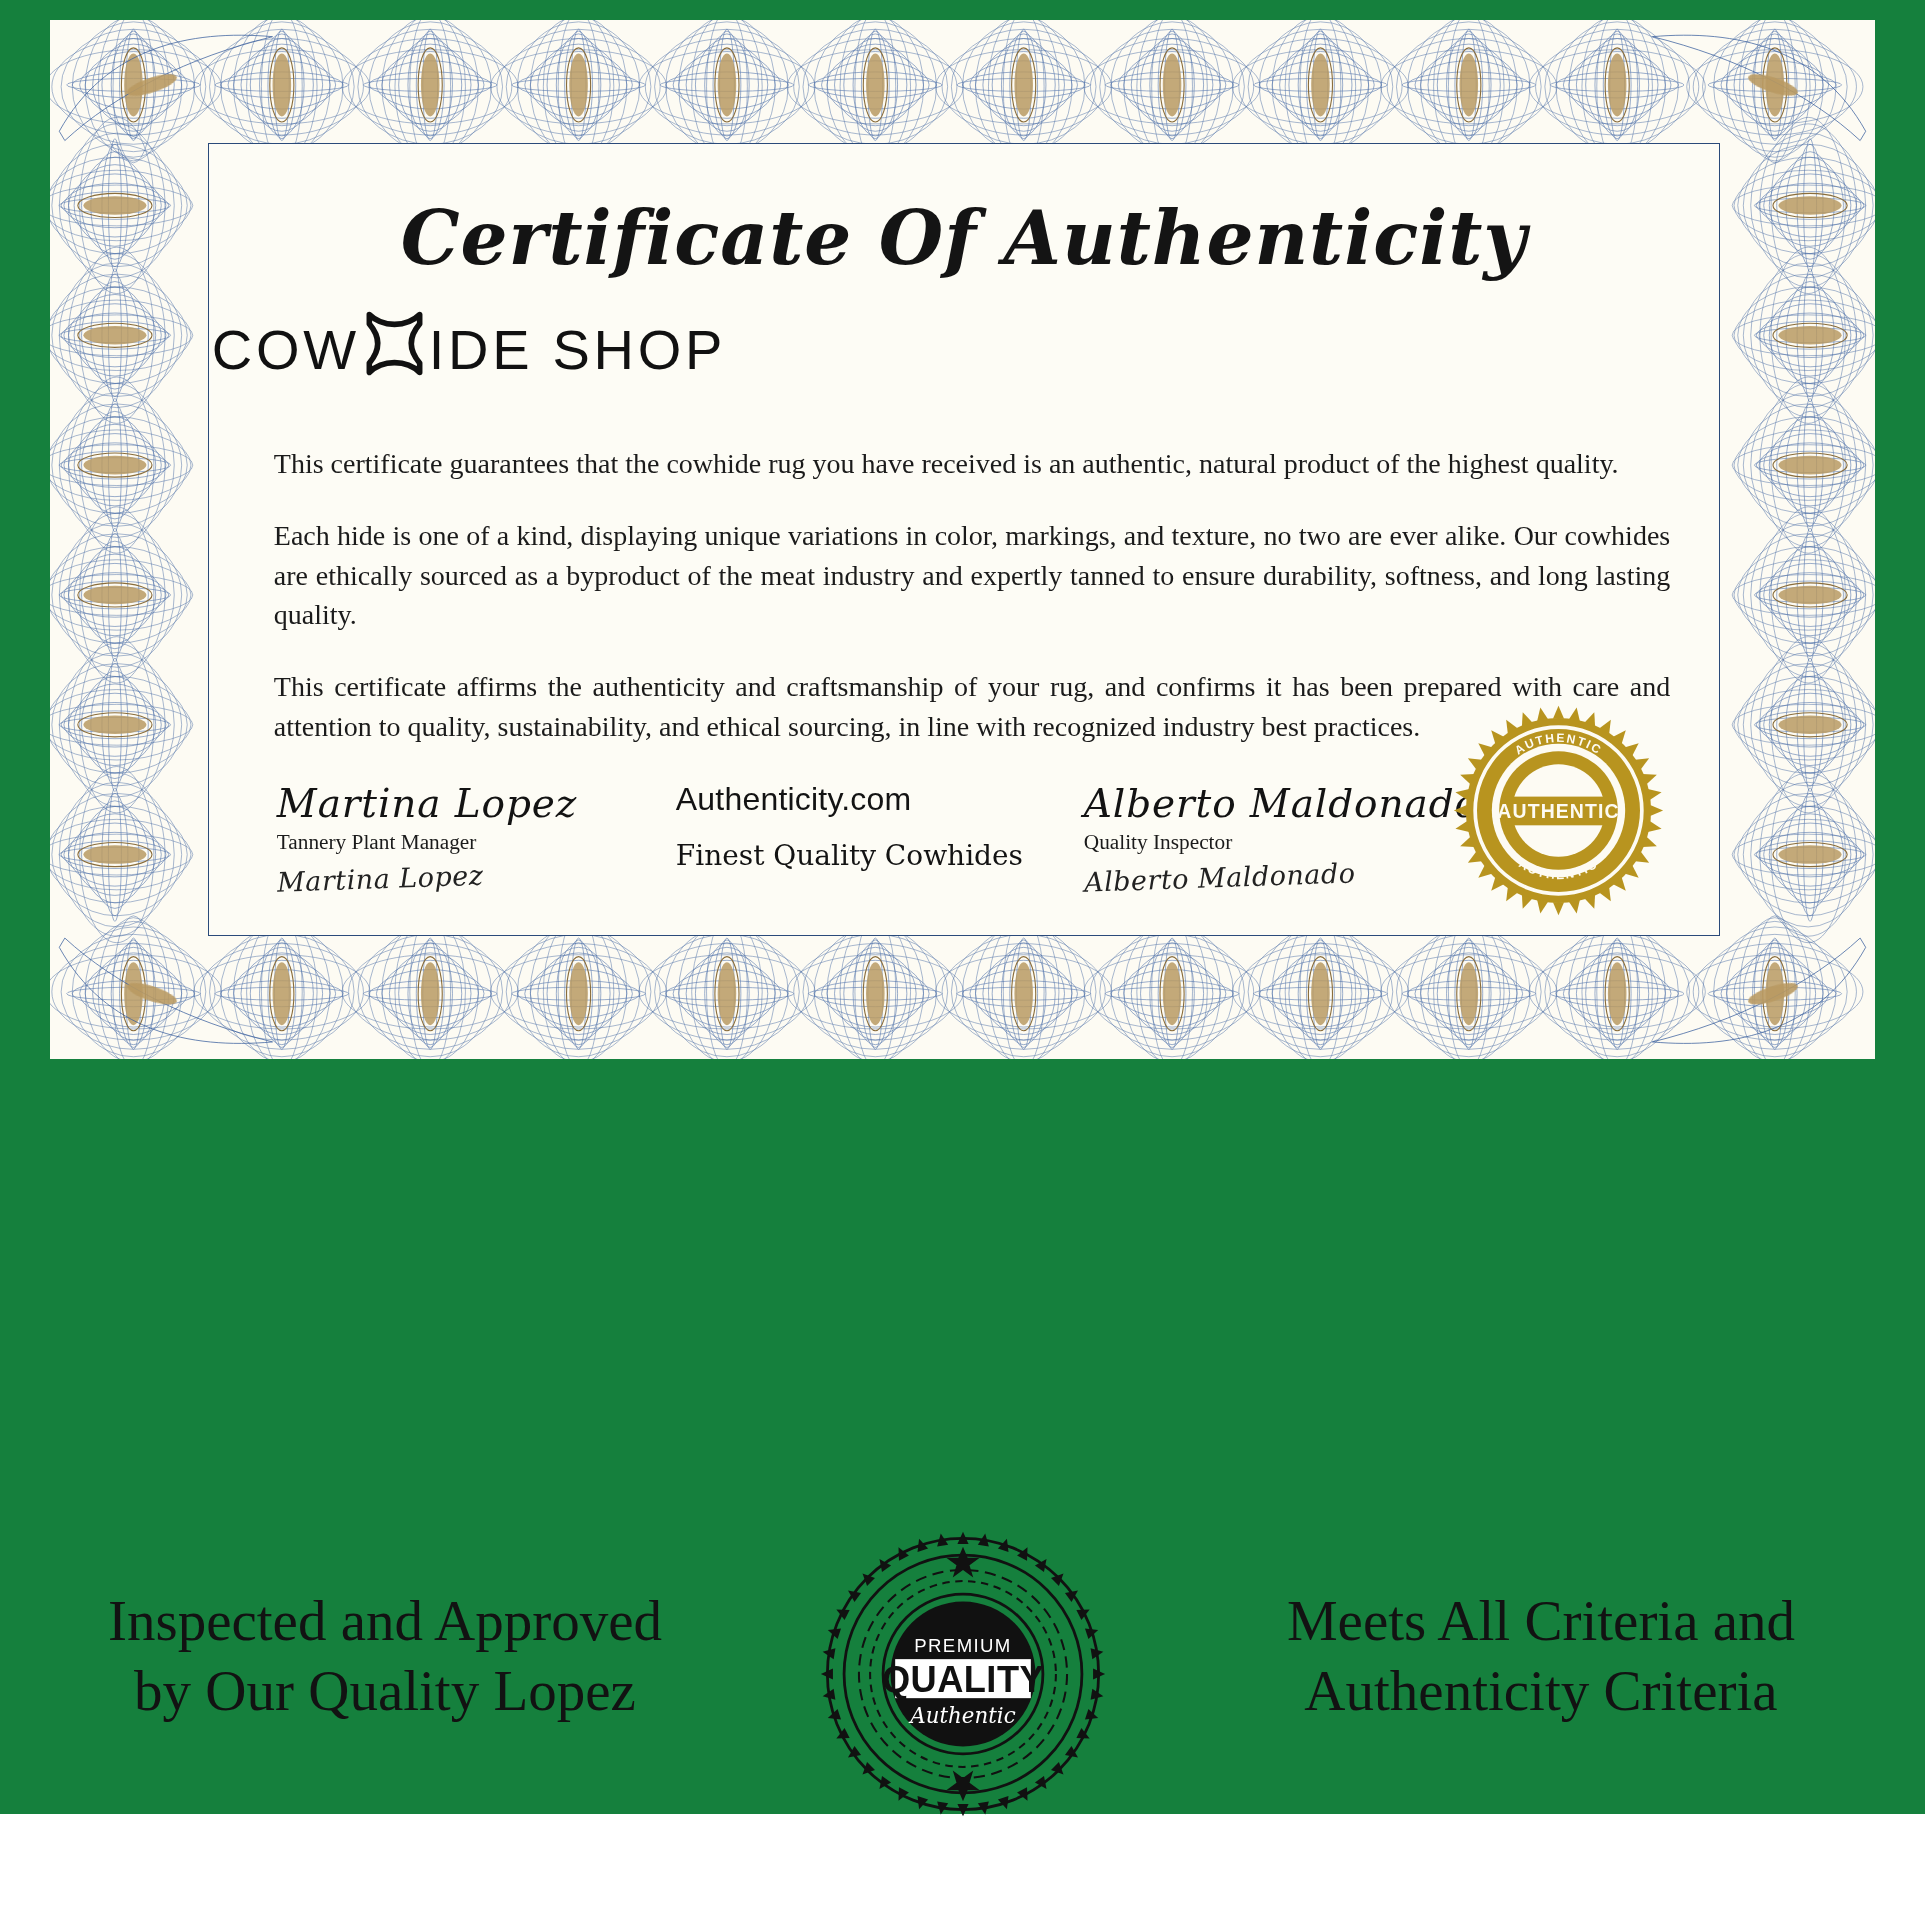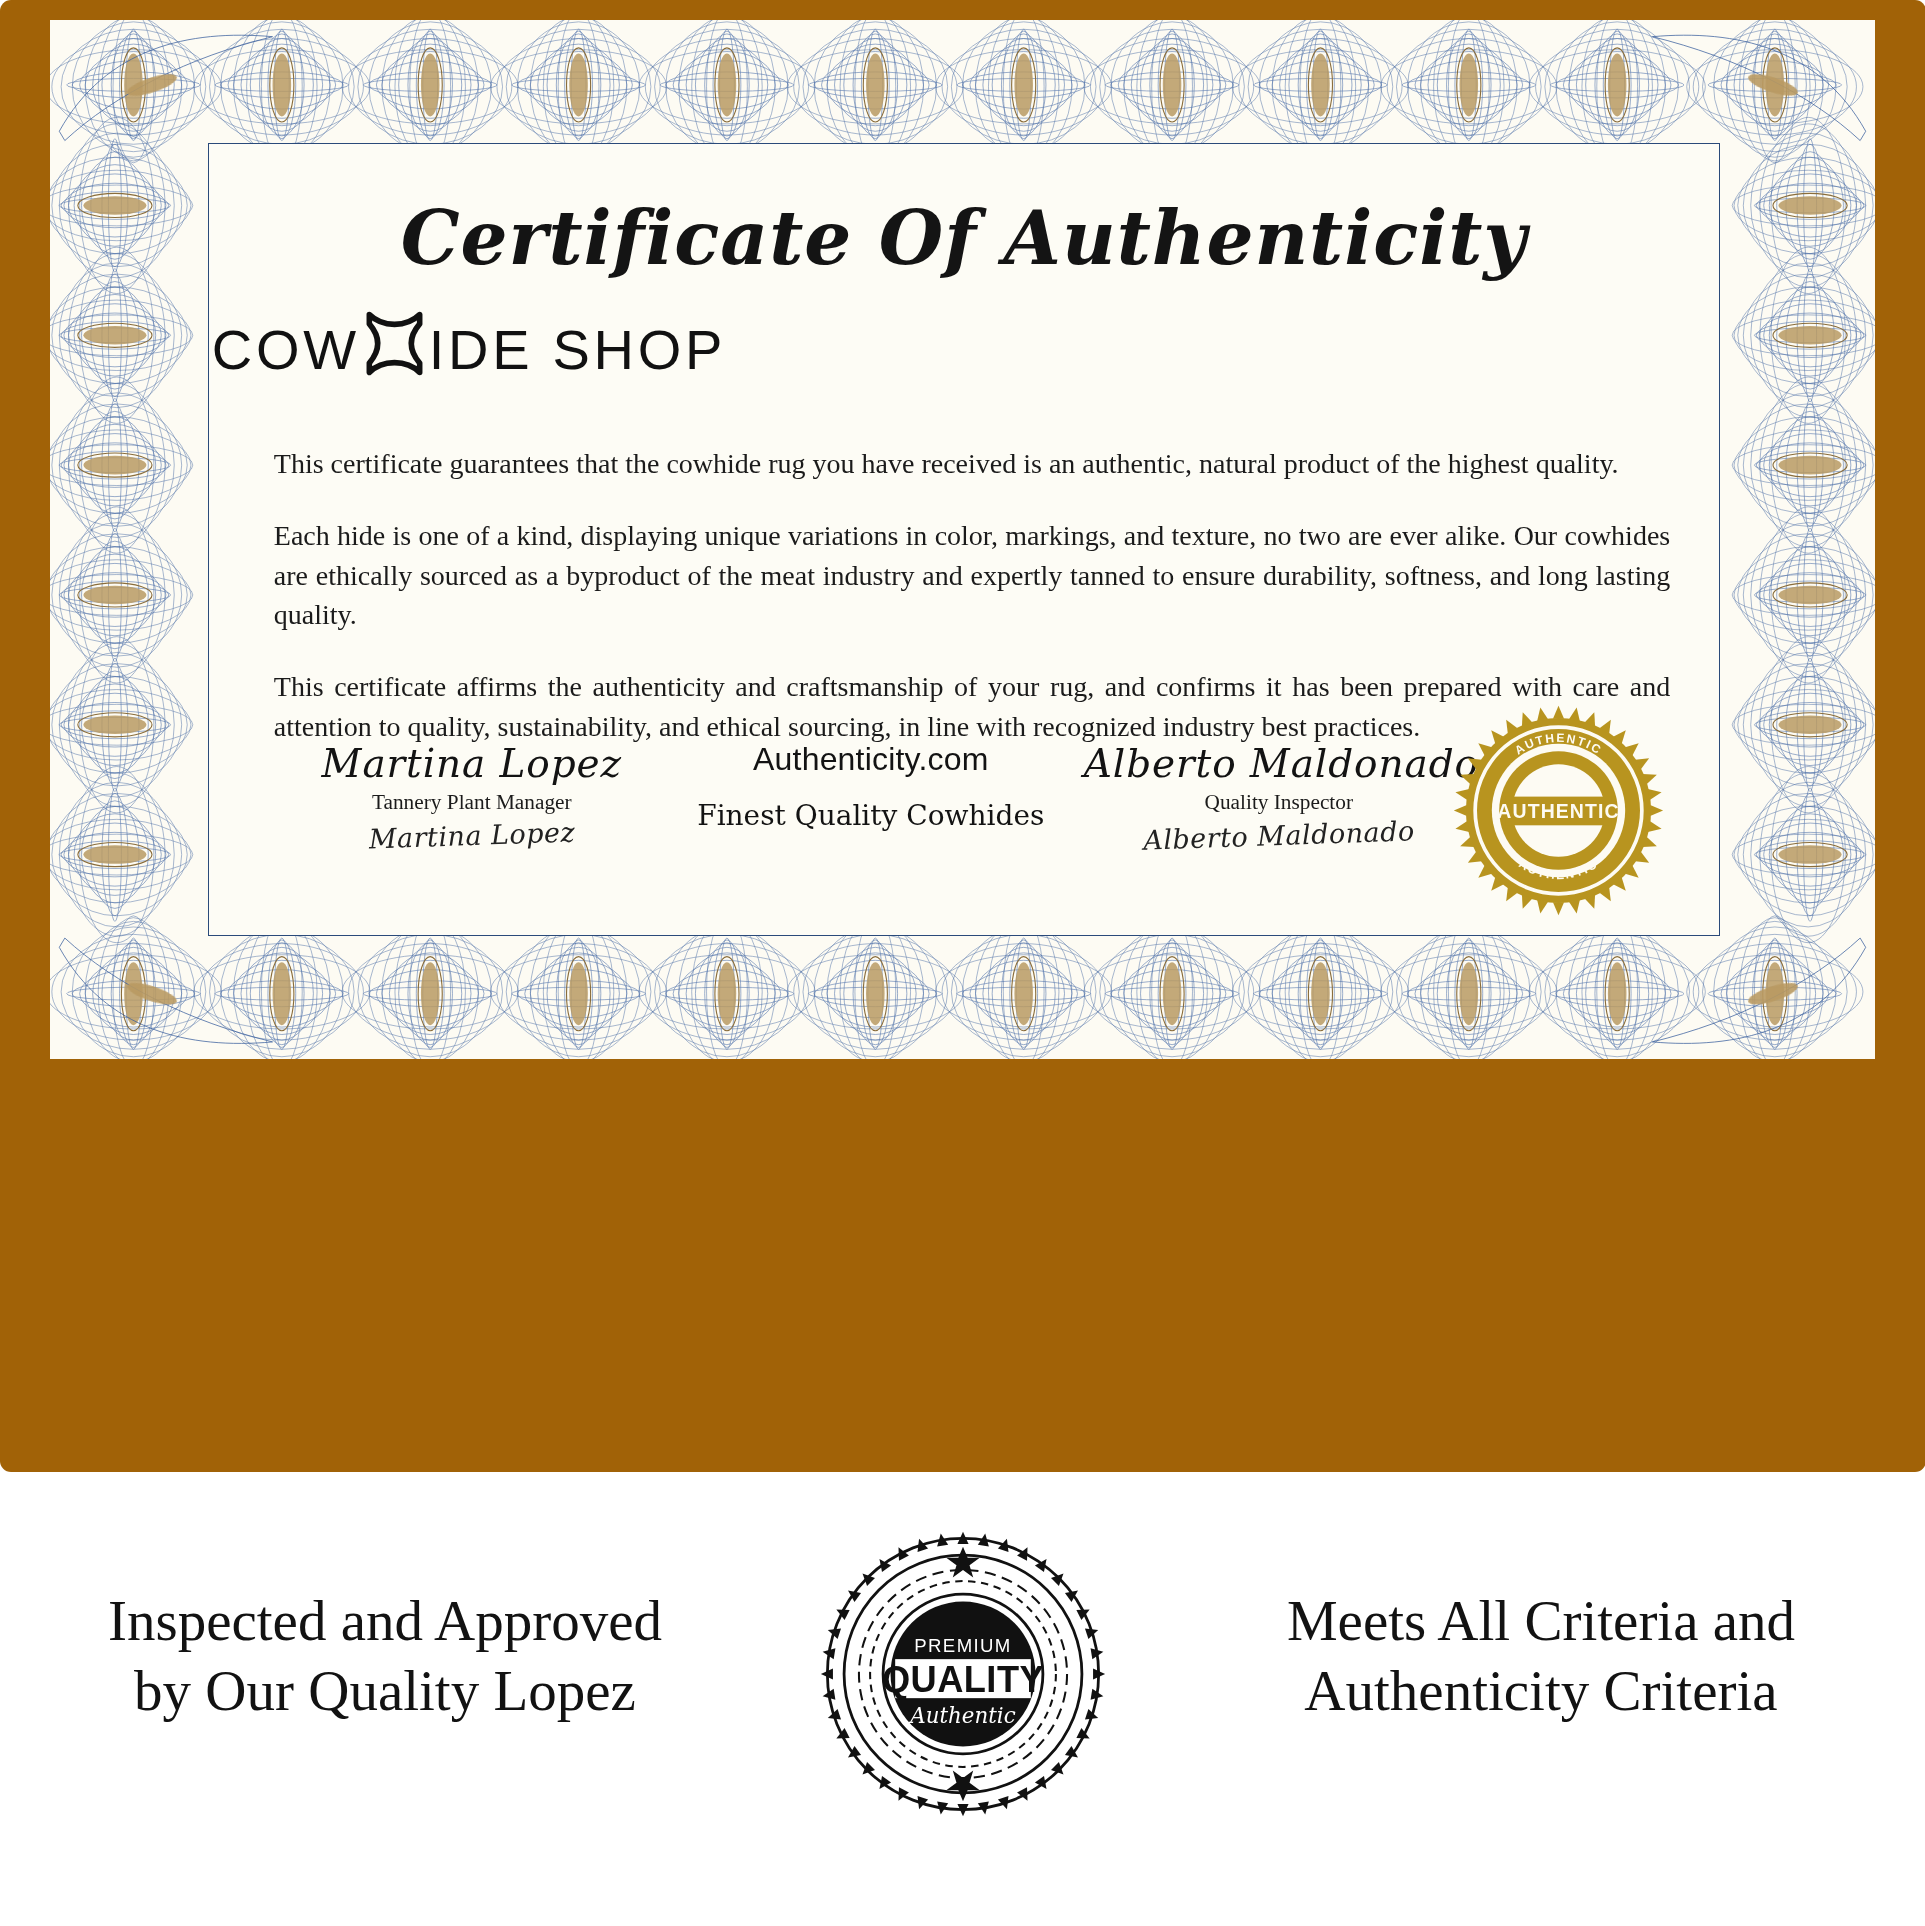--- a/index.html
+++ b/index.html
@@ -11,23 +11,22 @@
     width: 1926px;
     height: 1927px;
     font-family: "Liberation Serif", serif;
     color: #1a1a1a;
     overflow: hidden;
   }
 
   .page {
     position: relative;
     width: 1926px;
-    height: 1472px;
-    background: #a16207;
-    border-radius: 11px;
+    height: 1814px;
+    background: #15803d;
   }
 
   
   .certificate {
     position: absolute;
     left: 50px;
     top: 20.4px;
     width: 1825px;
     height: 1039px;
     background: #fdfbf3;
@@ -113,21 +112,22 @@
   
   .sig-row {
     position: absolute;
     left: 37px;
     right: 37px;
     top: 594px;
     height: 167px;
   }
   .sig-col {
     position: absolute;
-    text-align: center;
+    text-align: left;
+    margin-top: 40px;
   }
   .sig-left  { left: 28px;  width: 390px; }
   .sig-mid   { left: 427px; width: 390px; }
   .sig-right { left: 835px; width: 390px; }
 
   .sig-name {
     font-family: "DejaVu Serif", serif;
     font-style: italic;
     font-size: 39px;
     color: #131313;

